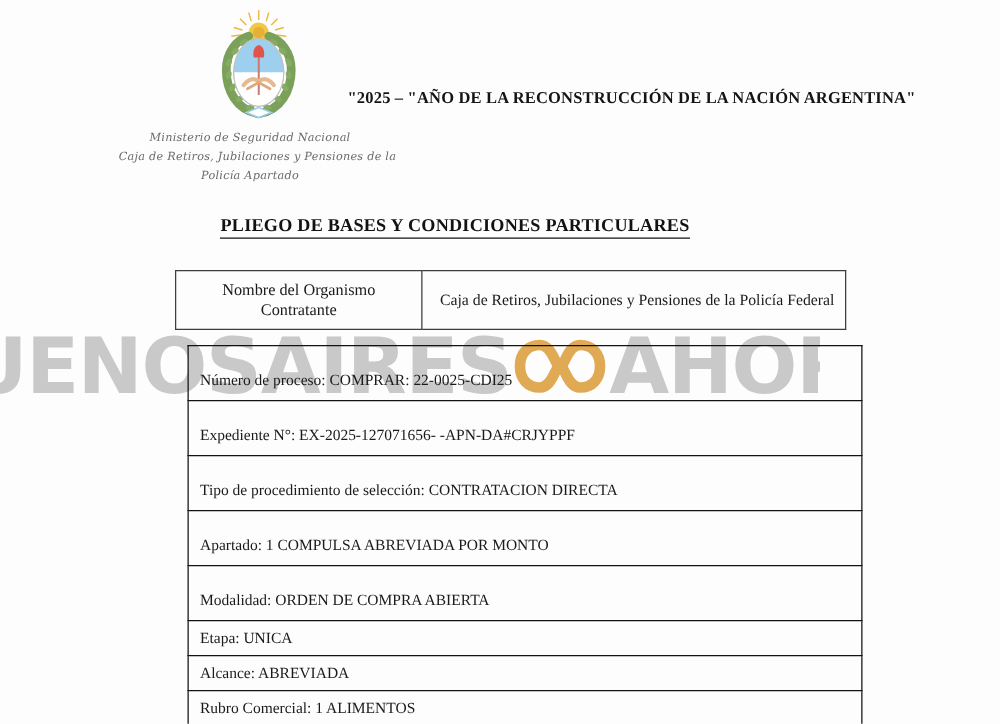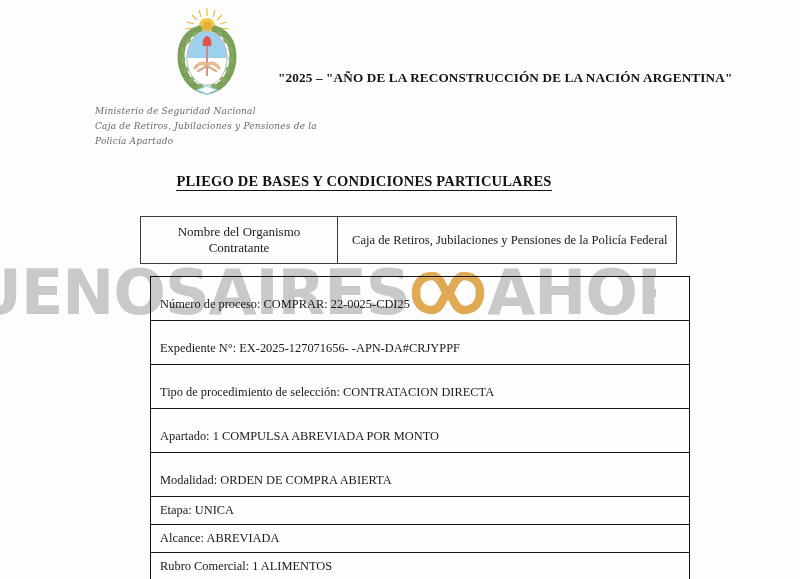--- a/index.html
+++ b/index.html
@@ -84,21 +84,21 @@
     letter-spacing: 0.15px;
     color: #141414;
     white-space: nowrap;
   }
 
   .ministry {
     position: absolute;
     left: 95px;
     top: 104px;
     width: 210px;
-    text-align: left;
+    text-align: center;
     font-family: "DejaVu Serif", "Liberation Serif", serif;
     font-style: italic;
     font-size: 9px;
     line-height: 15px;
     color: #6a6a6a;
     letter-spacing: 0.2px;
   }
   .ministry div { white-space: nowrap; }
 
   

